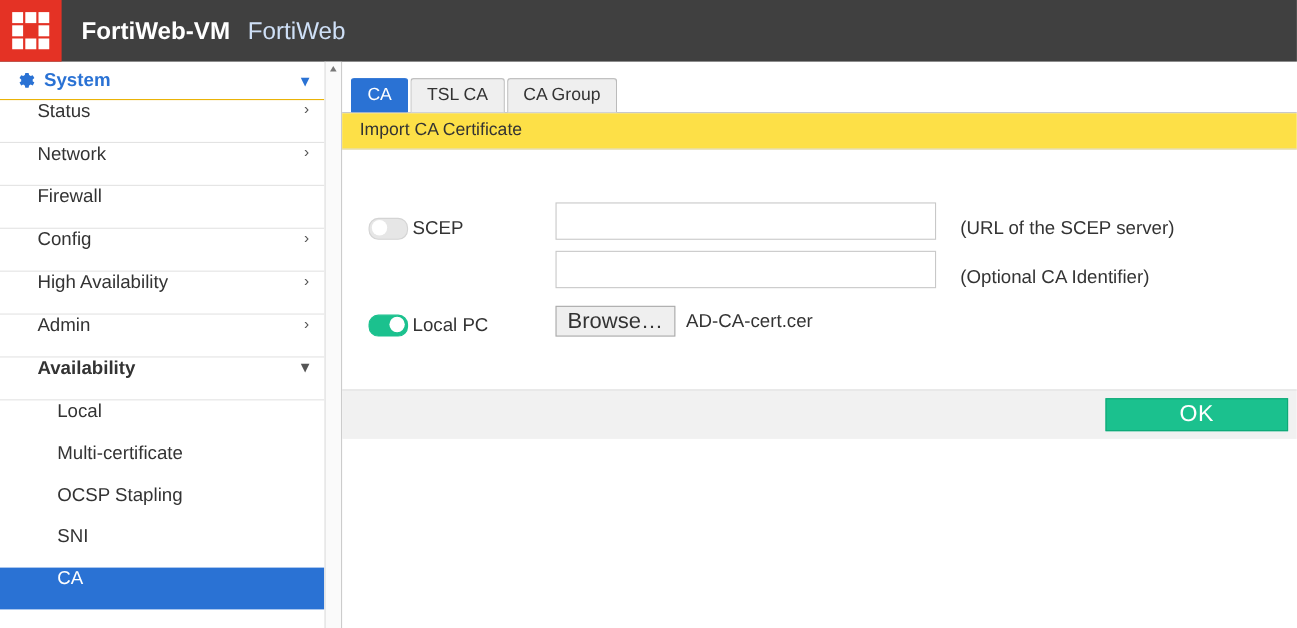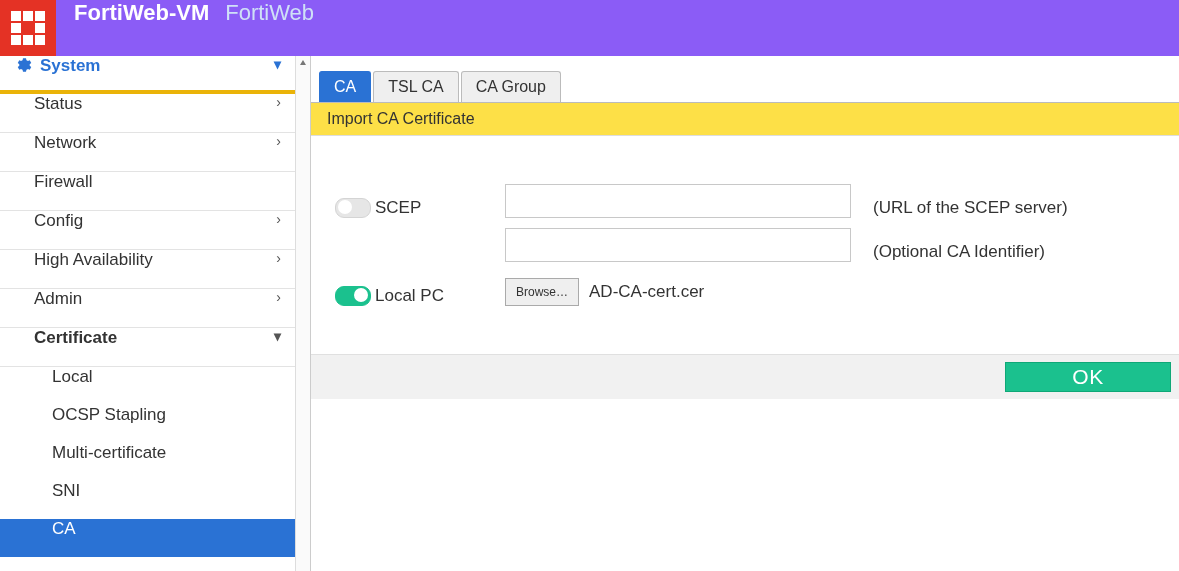--- a/index.html
+++ b/index.html
@@ -1,31 +1,31 @@
 <!DOCTYPE html>
 <html><head>
 <meta charset="utf-8">
 <style>
   html, body { margin:0; padding:0; font-family: "Segoe UI", "Helvetica Neue", Arial, sans-serif; font-size:15px; color:#333; background:#fff; height:100%; }
   .app { width:1179px; height:571px; display:flex; flex-direction:column; overflow:hidden; }
   
-  .header { height:56px; background:#8b5cf6; color:#fff; display:flex; }
+  .header { height:56px; background:#404040; color:#fff; display:flex; align-items:center; }
   .logo-box { width:56px; height:56px; background:#e43225; display:flex; align-items:center; justify-content:center; }
   .logo-svg { width:34px; height:34px; }
   .prod-name { font-size:22px; font-weight:700; margin-left:18px; color:#fff; }
   .prod-sub { font-size:22px; font-weight:400; margin-left:16px; color:#cfe0f7; }
   
   .body { flex:1; display:flex; overflow:hidden; }
   
   .sidebar-wrap { width:310px; display:flex; border-right:1px solid #ccc; }
   .scroll-col { width:14px; background:#fafafa; border-left:1px solid #ddd; display:flex; flex-direction:column; }
   .scroll-up { height:14px; display:flex; align-items:center; justify-content:center; }
   .scroll-track { flex:1; }
   .nav { flex:1; overflow:hidden; }
-  .nav-sec-head { height:34px; display:flex; align-items:flex-start; padding:0 14px; border-bottom:4px solid #eab308; color:#2a72d4; font-weight:600; font-size:17px; }
+  .nav-sec-head { height:34px; display:flex; align-items:center; padding:0 14px; border-bottom:1px solid #eab308; color:#2a72d4; font-weight:600; font-size:17px; }
   .nav-sec-head .spacer { flex:1; }
   .nav-item { height:38px; display:flex; align-items:flex-start; padding:0 14px 0 34px; border-bottom:1px solid #e3e3e3; font-size:17px; color:#333; }
   .nav-item .spacer { flex:1; }
   .nav-item.bold { font-weight:600; }
   .nav-sub { height:38px; display:flex; padding:0 14px 0 52px; font-size:17px; color:#333; }
   .nav-sub.active { background:#2a72d4; color:#fff; }
   .chev { font-size:14px; color:#555; padding-left:6px; }
   .chev.blue { color:#2a72d4; }
   .gear-icon { width:18px; height:18px; margin-right:8px; display:inline-block; }
   
@@ -34,21 +34,21 @@
   .tab { height:30px; padding:0 14px; display:flex; align-items:center; border:1px solid #bbb; border-bottom:none; background:#efefef; margin-right:2px; font-size:16px; color:#333; border-top-left-radius:3px; border-top-right-radius:3px; cursor:pointer; }
   .tab.active { background:#2a72d4; color:#fff; border-color:#2a72d4; }
   .subtitle-bar { height:32px; background:#fde047; border-bottom:1px solid #ddd; display:flex; align-items:center; padding:0 16px; font-size:16px; color:#333; }
   .form-area { padding:38px 20px 0 24px; }
   .form-row { display:flex; align-items:flex-end; height:44px; }
   .toggle-col { width:40px; display:flex; justify-content:flex-start; }
   .label-col { width:130px; font-size:17px; color:#333; }
   .input-col { width:350px; }
   .hint-col { flex:1; font-size:17px; color:#333; padding-left:18px; }
   .text-input { width:340px; height:30px; border:1px solid #c8c8c8; background:#fff; }
-  .browse-btn { height:28px; padding:0 10px; border:1px solid #aaa; background:#efefef; font-size:12px; color:#333; }
+  .browse-btn { height:28px; padding:0 10px; border:1px solid #aaa; background:#efefef; font-size:20px; color:#333; }
   .file-name { font-size:17px; color:#333; margin-left:10px; }
   
   .toggle { width:34px; height:18px; border-radius:9px; position:relative; display:inline-block; }
   .toggle.off { background:#e6e6e6; border:1px solid #d4d4d4; }
   .toggle.on { background:#1bc18e; border:1px solid #1bc18e; }
   .toggle .knob { position:absolute; top:1px; width:14px; height:14px; border-radius:50%; background:#fff; }
   .toggle.off .knob { left:2px; }
   .toggle.on .knob { right:2px; }
   
   .footer-bar { margin-top:48px; height:44px; background:#f1f1f1; border-top:1px solid #e0e0e0; display:flex; align-items:center; justify-content:flex-end; padding-right:8px; }
@@ -114,32 +114,32 @@
           <span>High Availability</span>
             <span class="spacer"></span>
             <span class="chev">›</span>
         </div>
         <div class="nav-item">
           <span>Admin</span>
             <span class="spacer"></span>
             <span class="chev">›</span>
         </div>
         <div class="nav-item bold">
-          <span>Certificate</span>
+          <span>Availability</span>
             <span class="spacer"></span>
             <span class="chev">▾</span>
         </div>
         <div class="nav-sub">
             <span>Local</span>
           </div>
         <div class="nav-sub">
+            <span>Multi-certificate</span>
+          </div>
+        <div class="nav-sub">
             <span>OCSP Stapling</span>
-          </div>
-        <div class="nav-sub">
-            <span>Multi-certificate</span>
           </div>
         <div class="nav-sub">
             <span>SNI</span>
           </div>
         <div class="nav-sub active">
             <span>CA</span>
           </div>
       </div>
       <div class="scroll-col">
         <div class="scroll-up">

